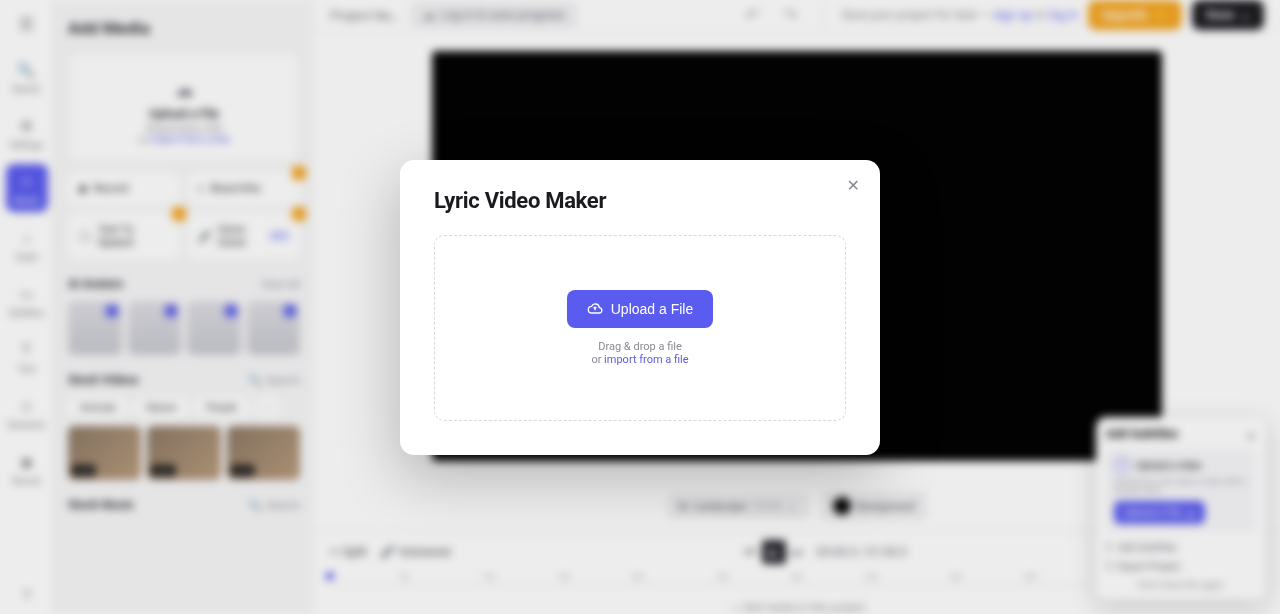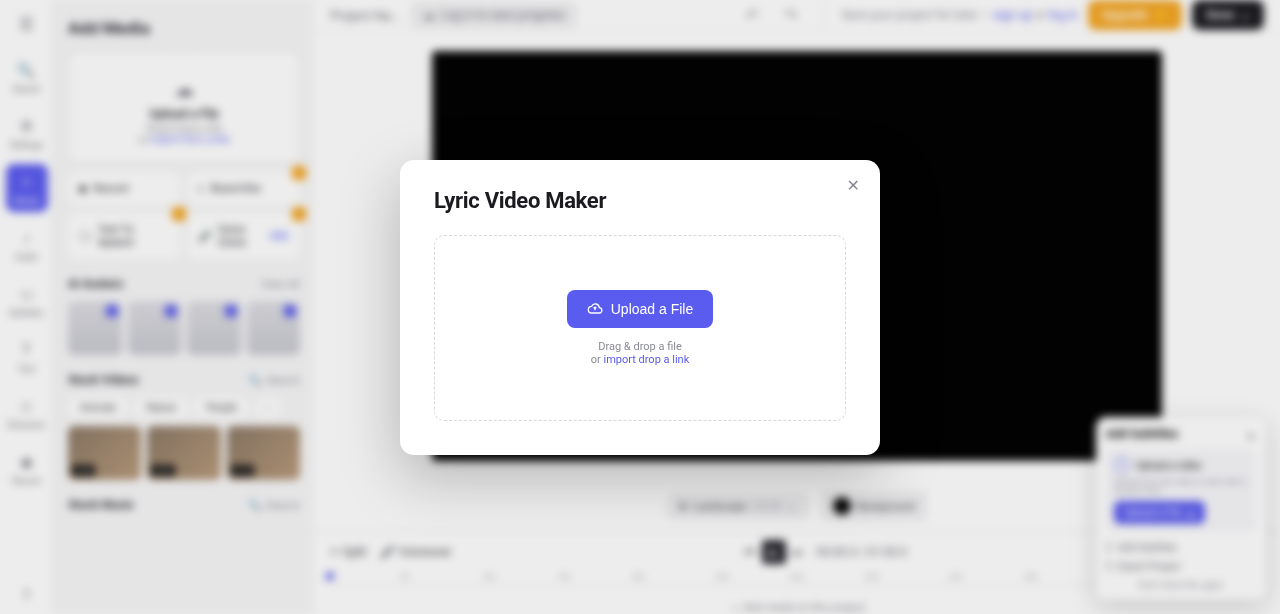--- a/index.html
+++ b/index.html
@@ -311,17 +311,17 @@
     <div class="dropzone">
       <button class="upload-btn">
         <svg viewBox="0 0 24 24" fill="none" stroke="currentColor" stroke-width="2">
             <path d="M7 18a5 5 0 0 1 0-10 6 6 0 0 1 11.5 2A4 4 0 0 1 18 18H7z"></path>
             <path d="M12 14V9m0 0l-2 2m2-2l2 2"></path>
           </svg>
         <span>Upload a File</span>
       </button>
       <div class="dz-sub">
         <span>Drag &amp; drop a file</span><br>
-        <span>or </span><span class="link">import drop a link</span>
+        <span>or </span><span class="link">import from a file</span>
       </div>
     </div>
   </div>
 </div>
 
 </body></html>

